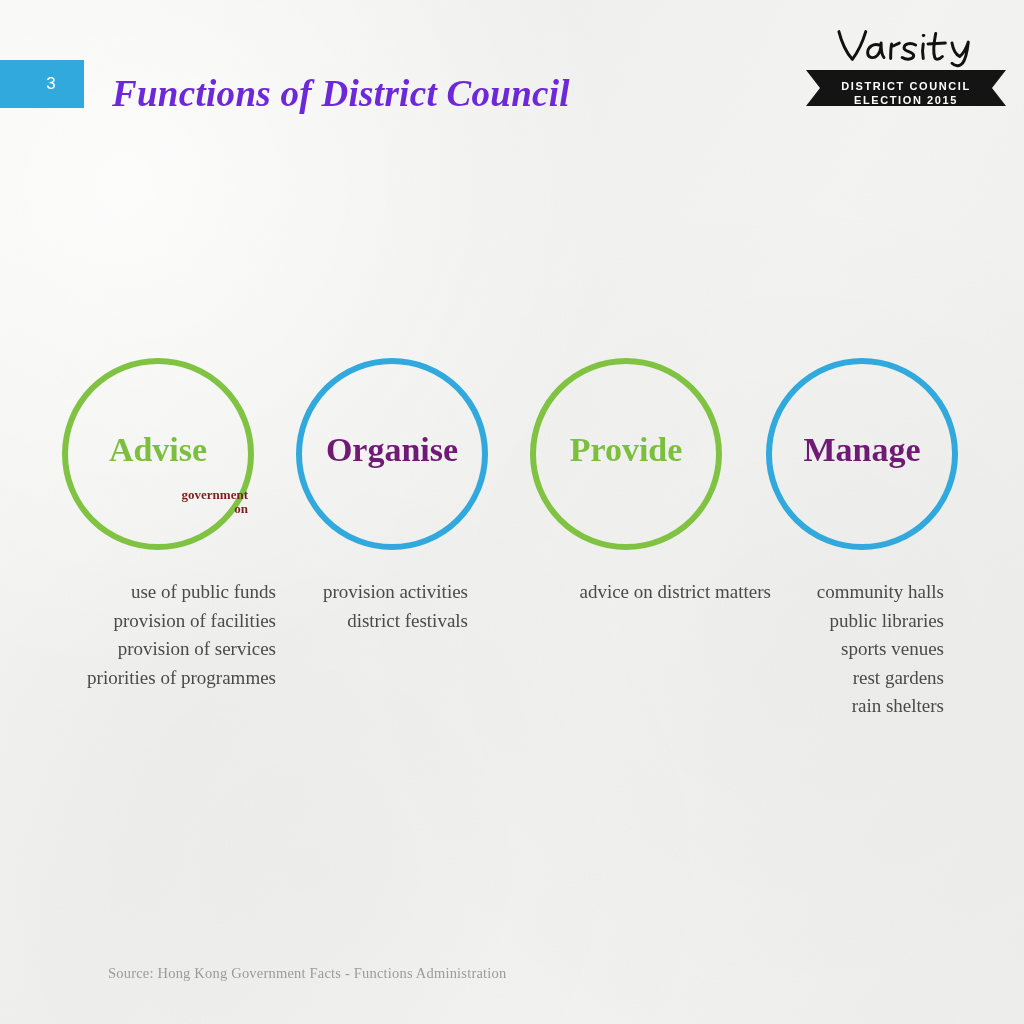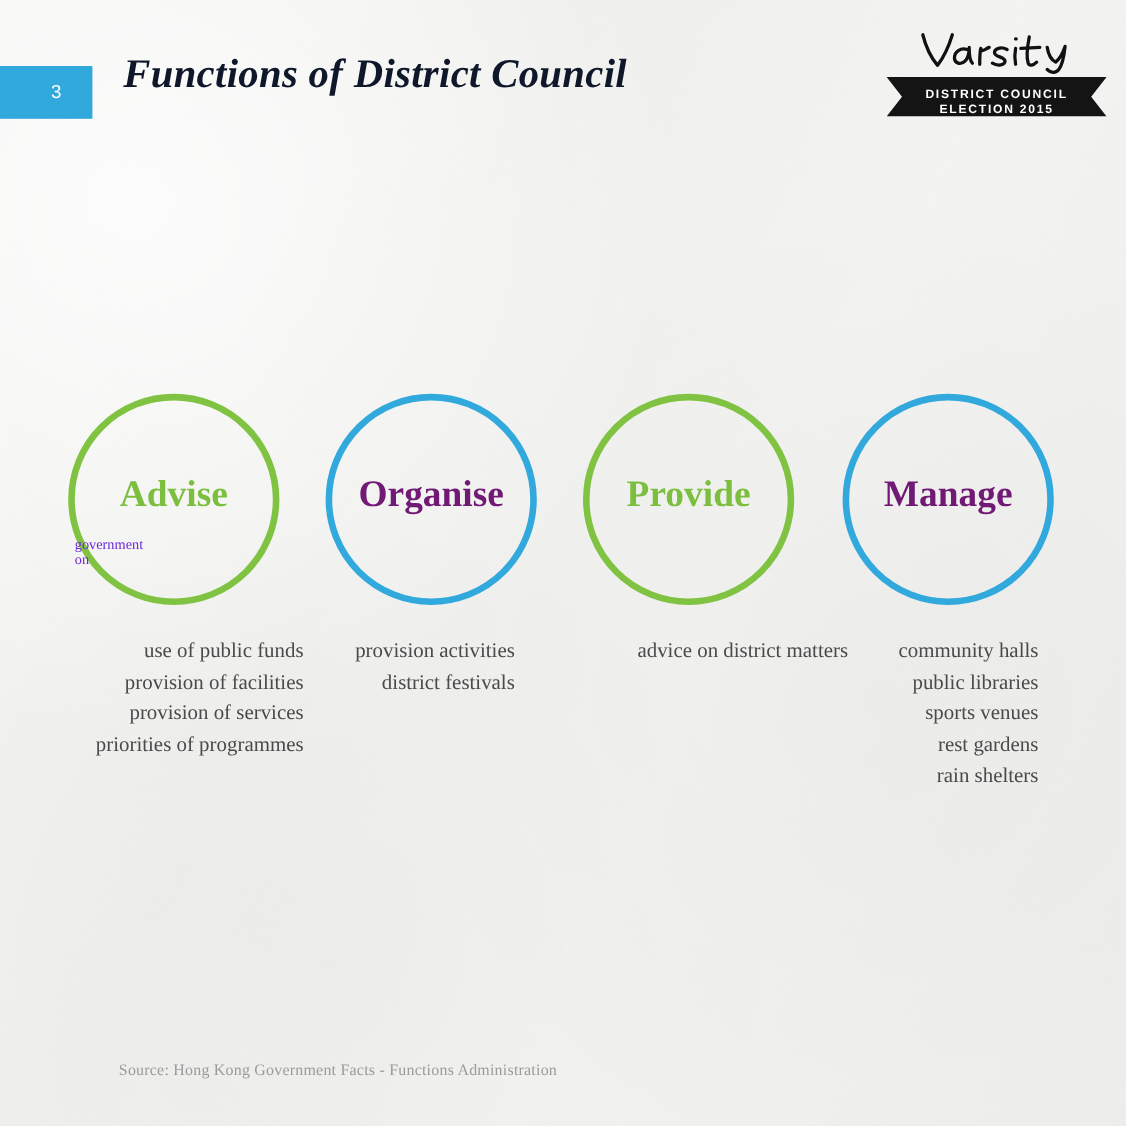--- a/index.html
+++ b/index.html
@@ -56,25 +56,25 @@
     font-size: 17px;
     display: flex;
     align-items: center;
     justify-content: center;
     padding-left: 18px;
     box-sizing: border-box;
   }
   #slide-title {
     position: absolute;
     left: 112px;
-    top: 46px;
+    top: 72px;
     font-size: 37px;
     font-weight: bold;
     font-style: italic;
-    color: #0f172a;
+    color: #6d28d9;
     letter-spacing: .3px;
     white-space: nowrap;
   }
 
   
   #logo-block {
     position: absolute;
     right: 18px;
     top: 22px;
     width: 200px;
@@ -138,25 +138,25 @@
     position: relative;
     top: -4px;
   }
   .circle-label.green { color: #7cbf3f; }
   .circle-label.blue  { color: #701a75; }
 
   .circle-sub {
     position: absolute;
     top: 124px;
     left: 0; right: 0;
-    text-align: left;
+    text-align: right;
     font-size: 13px;
-    font-weight: normal;
+    font-weight: bold;
     line-height: 1.08;
-    color: #6d28d9;
+    color: #7f1d1d;
   }
 
   
   #lists-row {
     position: absolute;
     top: 578px;
     left: 0;
     width: 1024px;
     height: 160px;
   }

